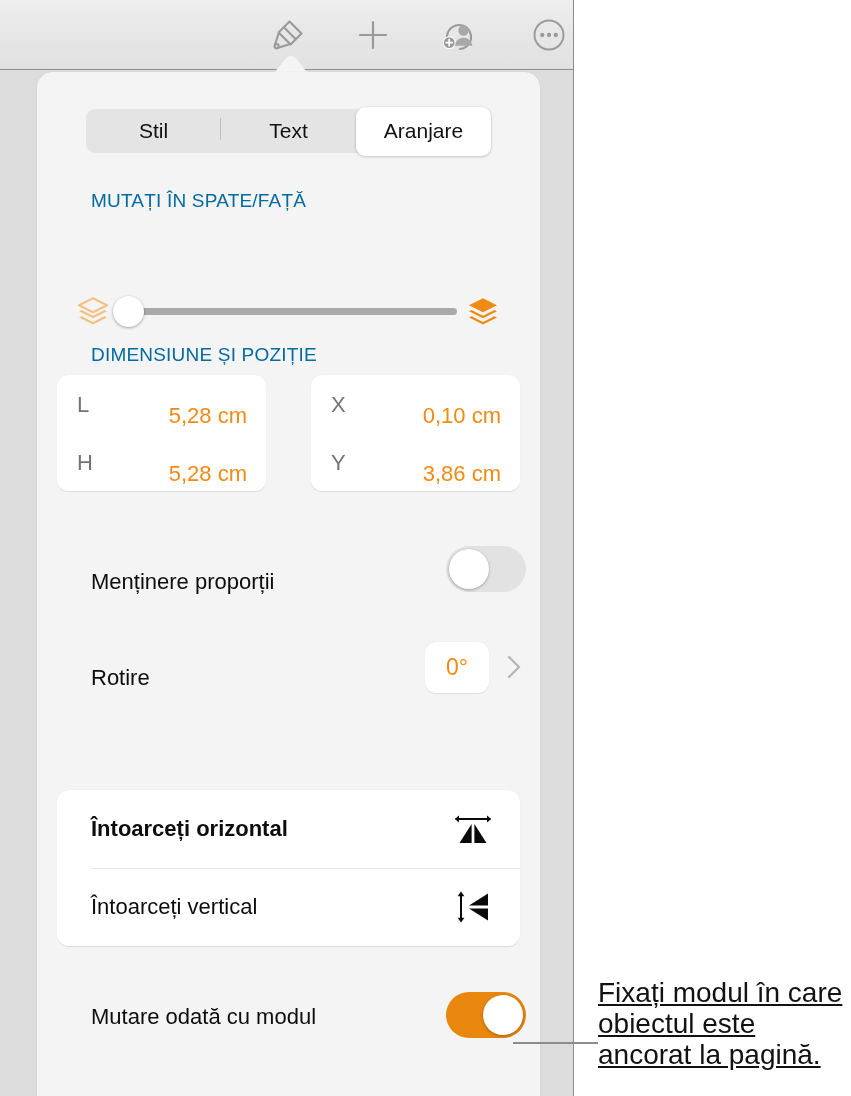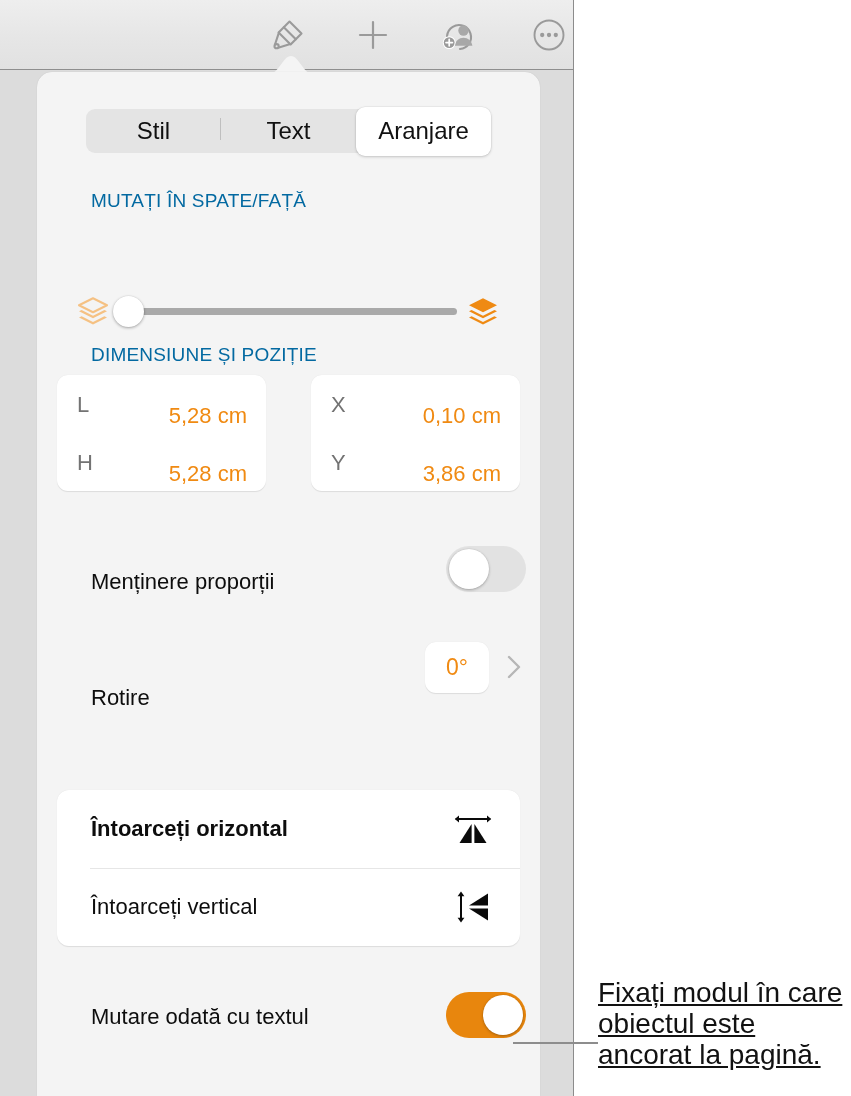--- a/index.html
+++ b/index.html
@@ -84,21 +84,21 @@
     border-radius: 9px;
     display: flex;
     align-items: center;
   }
   .seg {
     flex: 1 1 0;
     height: 49px;
     display: flex;
     align-items: center;
     justify-content: center;
-    font-size: 24px;
+    font-size: 21px;
     color: #111111;
     position: relative;
     border-radius: 9px;
     box-sizing: border-box;
   }
   .seg.sel {
     background: #ffffff;
     box-shadow: 0 0 0 0.5px rgba(0,0,0,0.06), 0 1px 3px rgba(0,0,0,0.18);
     z-index: 2;
   }
@@ -424,21 +424,21 @@
           <span class="field-lab" style="top:17px;">Y</span>
           <span class="field-val" style="top:16px;">3,86 cm</span>
         </div>
       </div>
 
       <div class="row-label" style="top:497px;">Menținere proporții</div>
       <div class="switch off" style="left:409px; top:474px;">
         <div class="knob"></div>
       </div>
 
-      <div class="row-label" style="top:613px;text-align:center;">Rotire</div>
+      <div class="row-label" style="top:593px;text-align:center;">Rotire</div>
       <div id="rot-box" style="left:388px; top:570px;">
         <span>0°</span>
       </div>
       <div class="chev" style="left:467px; top:580px;">
         <svg width="22" height="30" viewBox="0 0 22 30">
           <polyline points="5,5 15,15 5,25" fill="none" stroke="#b6b6b6" stroke-width="2.4" stroke-linecap="round" stroke-linejoin="round"></polyline>
         </svg>
       </div>
 
       <div id="flip-card">
@@ -465,21 +465,21 @@
               <line x1="7" y1="6" x2="7" y2="32" stroke="#0a0a0a" stroke-width="2" stroke-linecap="round"></line>
               <polygon points="3.6,8.2 10.4,8.2 7,3.6" fill="#0a0a0a"></polygon>
               <polygon points="3.6,29.8 10.4,29.8 7,34.4" fill="#0a0a0a"></polygon>
               <polygon points="34,5.5 34,17.6 15,17.6" fill="#0a0a0a"></polygon>
               <polygon points="34,32.5 34,20.4 15,20.4" fill="#0a0a0a"></polygon>
             </svg>
           </span>
         </div>
       </div>
 
-      <div class="row-label" style="top:932px;">Mutare odată cu textul</div>
+      <div class="row-label" style="top:932px;">Mutare odată cu modul</div>
       <div class="switch on" style="left:409px; top:920px;">
         <div class="knob"></div>
       </div>
 
     </div>
   </div>
 
   <div id="callout-line"></div>
   <div id="callout-text">Fixați modul în care obiectul este ancorat la pagină.</div>
 

